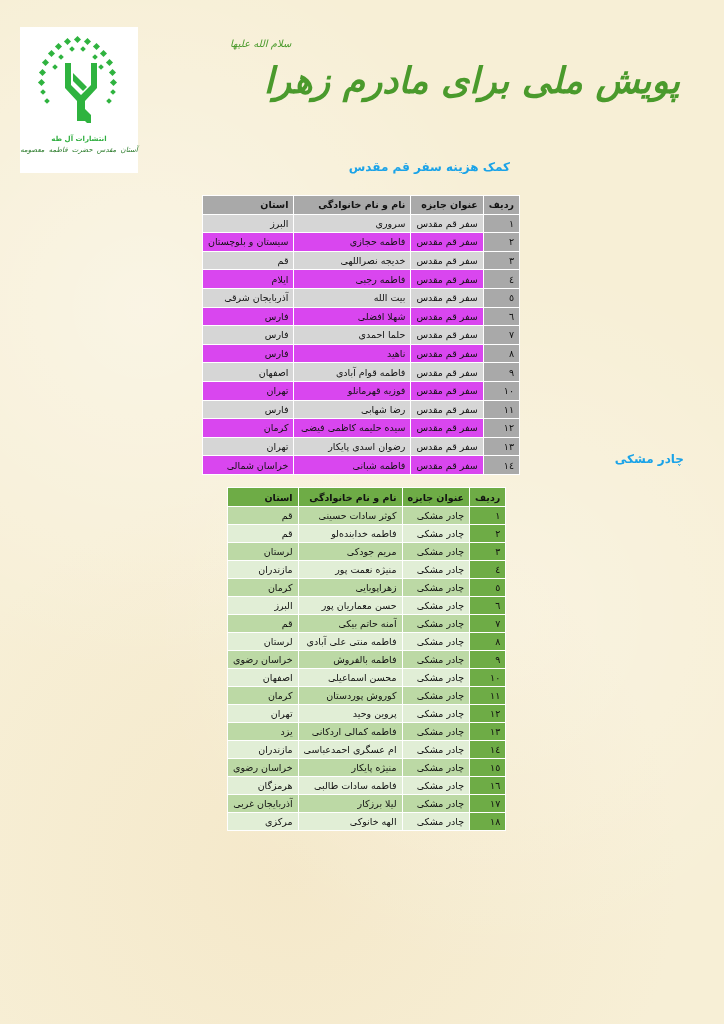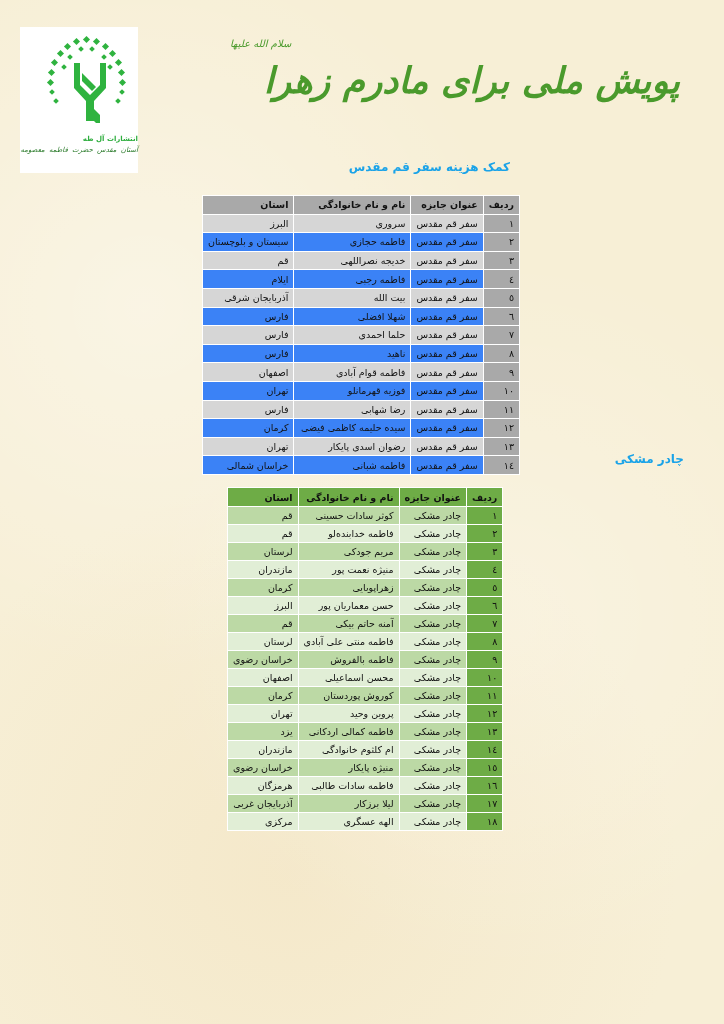--- a/index.html
+++ b/index.html
@@ -7,21 +7,21 @@
     width:724px; height:1024px; overflow:hidden; position:relative;
     background:#f7efd6;
     background-image:
       radial-gradient(circle at 20% 30%, rgba(255,255,255,0.35) 0, transparent 40%),
       radial-gradient(circle at 70% 60%, rgba(255,255,255,0.25) 0, transparent 45%),
       radial-gradient(circle at 40% 85%, rgba(240,220,180,0.35) 0, transparent 40%);
     font-family: "DejaVu Sans", sans-serif;
   }
   .logo {
     position:absolute; left:20px; top:27px; width:118px; height:146px;
-    background:#ffffff; display:flex; flex-direction:column; align-items:flex-end; justify-content:flex-start;
+    background:#ffffff; display:flex; flex-direction:column; align-items:center; justify-content:flex-start;
   }
   .logo svg { margin-top:6px; }
   .logo .caption1 { font-size:7px; color:#2fae3f; font-weight:bold; margin-top:2px; direction:rtl; }
   .logo .caption2 { font-size:7px; color:#2a7a2a; font-style:italic; margin-top:3px; direction:rtl;font-family:Liberation Mono, monospace; }
   .banner {
     position:absolute; left:200px; top:30px; width:480px; height:100px;
     direction:rtl; 
   }
   .banner .main {
     font-family:"DejaVu Serif", serif; font-size:36px; font-style:italic; font-weight:bold;
@@ -36,21 +36,21 @@
   }
   .t1-title { right:214px; top:160px; }
   .t2-title { right:40px; top:452px; }
   table { position:absolute; border-collapse:collapse; direction:rtl; font-size:9.5px; }
   table td, table th { height:17.6px; padding:0 5px; white-space:nowrap; }
   .t1 { left:202px; top:195px; width:318px; border:1px solid #9a9a9a; }
   .t1 th { background:#a9a9a9; color:#111; font-weight:bold; text-align:right; border:1px solid #ffffff; }
   .t1 td { border:1px solid #ffffff; color:#111; text-align:right; }
   .t1 td.idx { background:#a9a9a9; text-align:right; width:24px; }
   .t1 tr.odd td:not(.idx) { background:#d6d6d6; }
-  .t1 tr.even td:not(.idx) { background:#3b82f6; }
+  .t1 tr.even td:not(.idx) { background:#d946ef; }
   .t2 { left:227px; top:487px; width:270px; border:1px solid #5b9a3a; }
   .t2 th { background:#6eac46; color:#111; font-weight:bold; text-align:right; border:1px solid #ffffff; height:18px; }
   .t2 td { border:1px solid #ffffff; color:#111; text-align:right; height:17px; }
   .t2 td.idx { background:#6eac46; width:20px; }
   .t2 tr.odd td:not(.idx) { background:#bcd9a5; }
   .t2 tr.even td:not(.idx) { background:#e1eed6; }
   .c-award { width:60px; }
   .c-name { width:120px; }
 </style>
 </head>
@@ -281,21 +281,21 @@
       </tr>
       <tr class="odd">
         <td class="idx">۱۳</td>
         <td>چادر مشکی</td>
         <td>فاطمه کمالی اردکانی</td>
         <td>یزد</td>
       </tr>
       <tr class="even">
         <td class="idx">۱٤</td>
         <td>چادر مشکی</td>
-        <td>ام کلثوم خانوادگی</td>
+        <td>ام عسگری احمدعباسی</td>
         <td>مازندران</td>
       </tr>
       <tr class="odd">
         <td class="idx">۱٥</td>
         <td>چادر مشکی</td>
         <td>منیژه پایکار</td>
         <td>خراسان رضوی</td>
       </tr>
       <tr class="even">
         <td class="idx">۱٦</td>
@@ -305,17 +305,17 @@
       </tr>
       <tr class="odd">
         <td class="idx">۱۷</td>
         <td>چادر مشکی</td>
         <td>لیلا برزکار</td>
         <td>آذربایجان غربی</td>
       </tr>
       <tr class="even">
         <td class="idx">۱۸</td>
         <td>چادر مشکی</td>
-        <td>الهه عسگری</td>
+        <td>الهه خانوکی</td>
         <td>مرکزی</td>
       </tr>
     </tbody>
 </table>
 
 </body></html>

